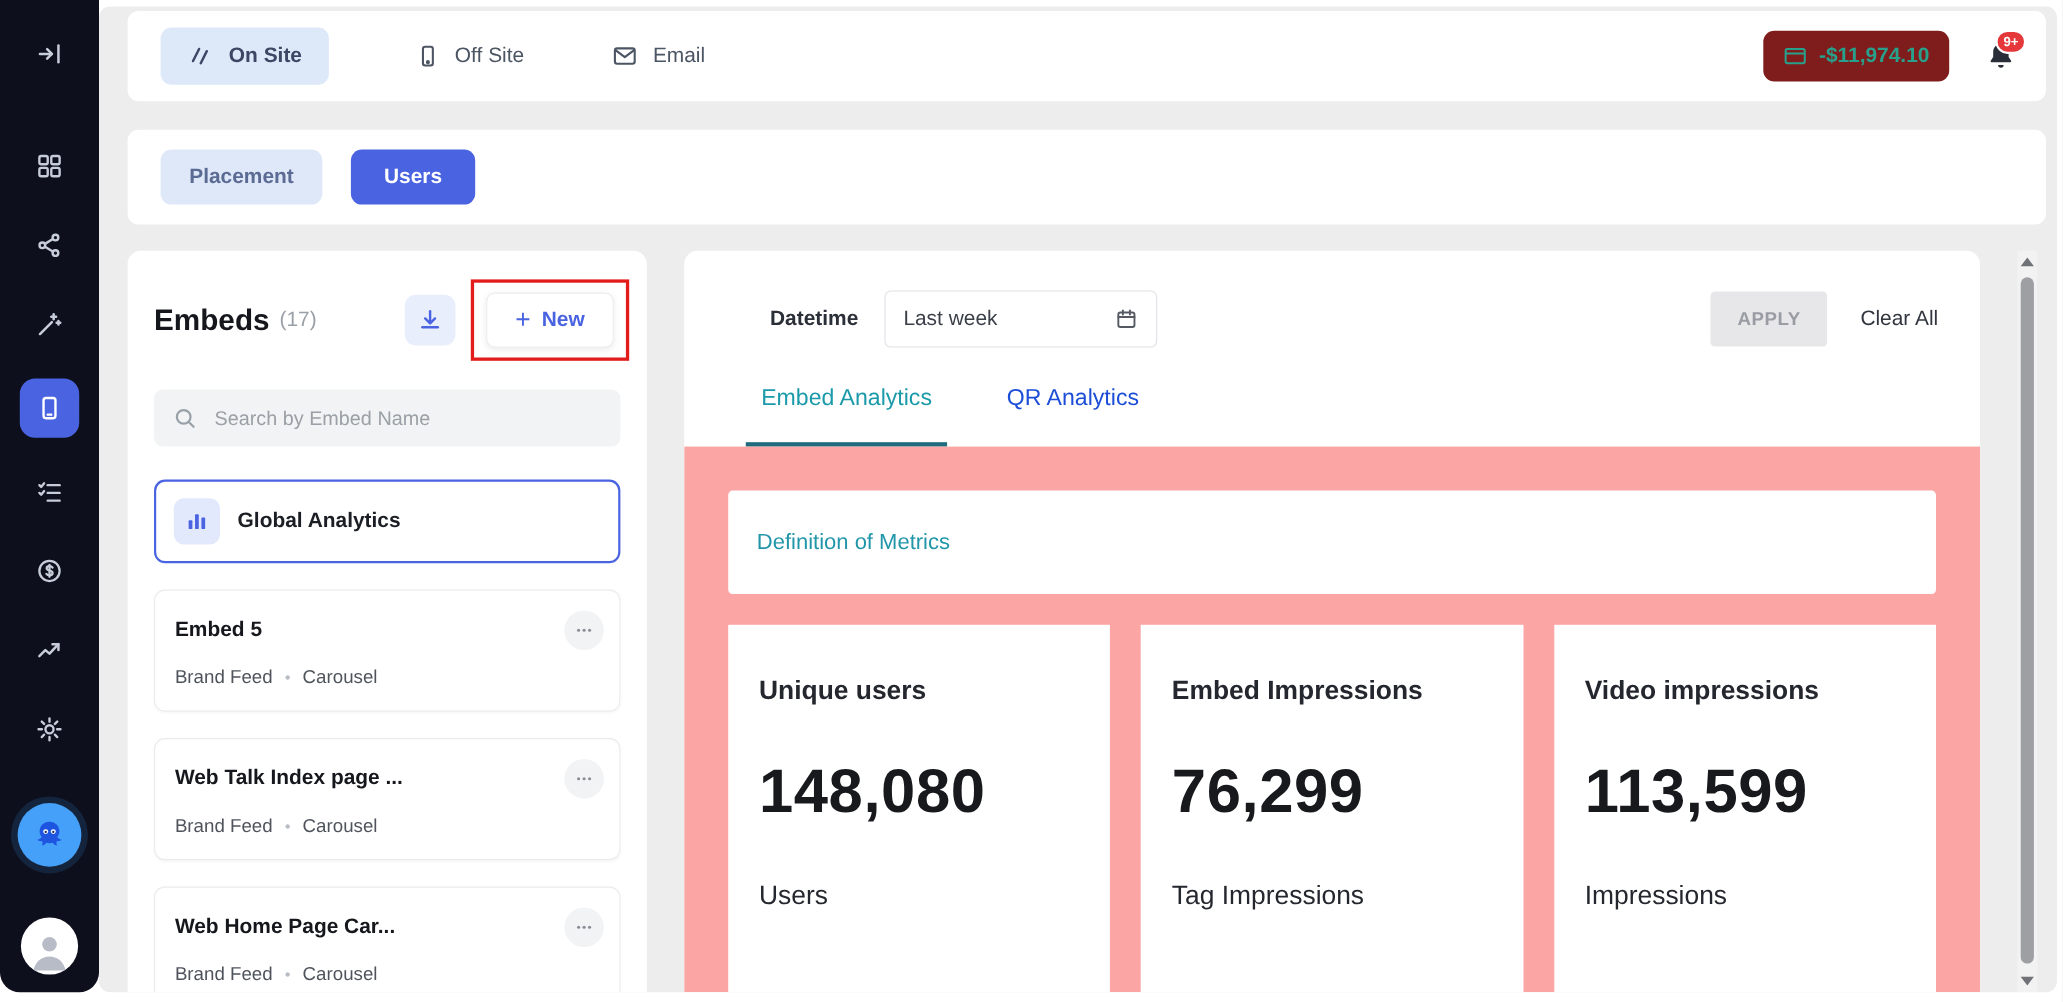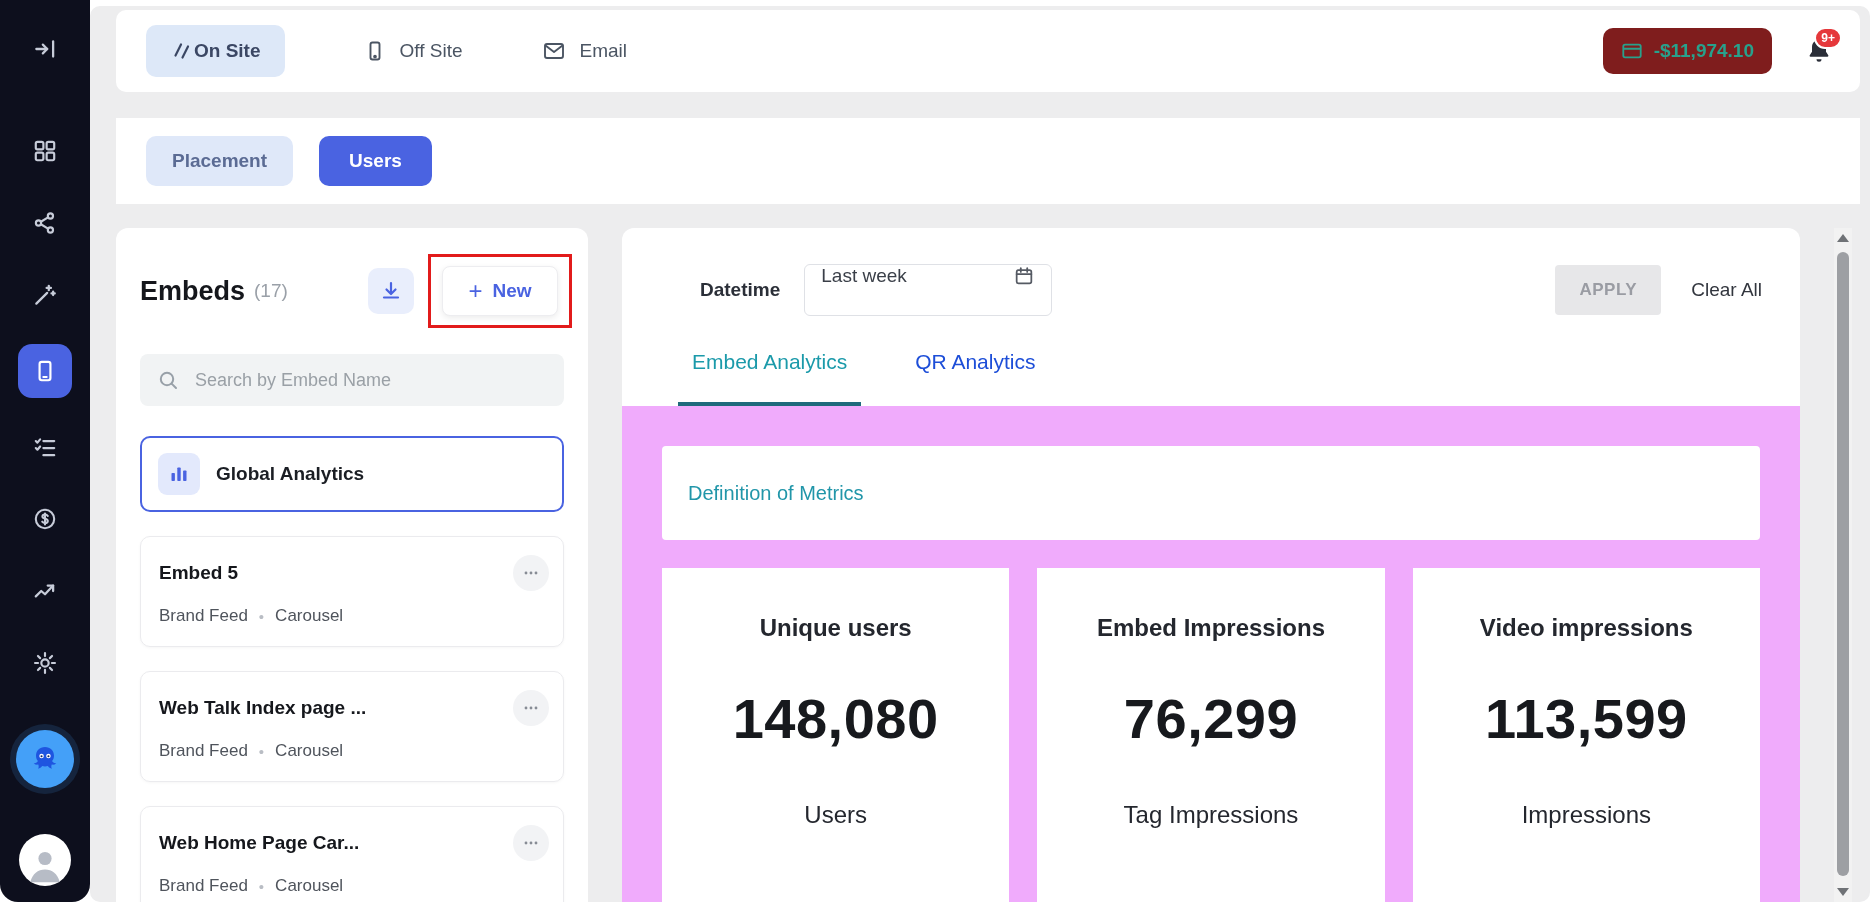--- a/index.html
+++ b/index.html
@@ -41,42 +41,42 @@
     background:#ededee; border-radius:10px; overflow:hidden;
     display:flex; flex-direction:column; padding:4px 10px 0 26px;
   }
 
   
   .topbar {
     height:82px; background:#ffffff; border-radius:10px; flex:0 0 auto;
     display:flex; align-items:center; padding:0 26px 0 30px;
   }
   .pill-onsite {
-    display:flex; align-items:center; background:#dde8f8; color:#3b4764;
+    display:flex; align-items:center; gap:14px; background:#dde8f8; color:#3b4764;
     font-size:19px; font-weight:600; padding:14px 24px; border-radius:10px; cursor:pointer;
   }
   .top-item {
     display:flex; align-items:center; gap:13px; color:#4b5563; font-size:19px;
     margin-left:78px; cursor:pointer;
   }
   .top-right { margin-left:auto; display:flex; align-items:center; gap:32px; }
   .balance {
     display:flex; align-items:center; gap:11px; background:#7f1d1d; color:#28a18c;
     font-weight:700; font-size:19px; padding:12px 18px; border-radius:10px; cursor:pointer;
   }
   .bell-wrap { position:relative; cursor:pointer; }
   .notif-badge {
     position:absolute; top:-9px; right:-8px; background:#e5383b; color:#fff;
     font-size:12px; font-weight:700; border-radius:999px; padding:3px 5px; line-height:1;
     border:2px solid #fff;
   }
 
   
   .subnav {
-    height:86px; background:#ffffff; border-radius:0; margin-top:26px; flex:0 0 auto;
+    height:86px; background:#ffffff; border-radius:10px; margin-top:26px; flex:0 0 auto;
     display:flex; align-items:center; padding:0 30px;
   }
   .pill-placement {
     background:#dfe8f9; color:#5b6b94; font-size:19px; font-weight:600;
     padding:14px 26px; border-radius:10px; cursor:pointer;
   }
   .pill-embed {
     background:#4a63e1; color:#ffffff; font-size:19px; font-weight:600;
     padding:14px 30px; border-radius:10px; margin-left:26px; cursor:pointer;
   }
@@ -137,34 +137,34 @@
 
   
   .main-panel {
     width:1178px; flex:0 0 auto; background:#ffffff; border-radius:12px 12px 0 0;
     display:flex; flex-direction:column; overflow:hidden;
   }
   .filters { display:flex; align-items:center; padding:36px 38px 0 78px; flex:0 0 auto; }
   .dt-label { font-size:19px; font-weight:600; color:#2b2f38; }
   .dt-select {
     margin-left:24px; width:248px; height:52px; border:1px solid #dfe1e6; border-radius:6px;
-    display:flex; padding:0 16px; font-size:19px; color:#3a3f48; cursor:pointer;
+    display:flex; align-items:center; padding:0 16px; font-size:19px; color:#3a3f48; cursor:pointer;
   }
   .dt-select .dt-value { flex:1; }
   .apply-btn {
     margin-left:auto; width:106px; height:50px; background:#e7e7e9; border:none; border-radius:4px;
     color:#9a9ca3; font-weight:700; font-size:17px; letter-spacing:0.5px; cursor:pointer;
     display:flex; align-items:center; justify-content:center; font-family:inherit;
   }
   .clear-btn { margin-left:30px; font-size:19px; color:#32363e; cursor:pointer; }
   .tabs { display:flex; gap:40px; padding-left:56px; margin-top:34px; flex:0 0 auto; }
   .tab { font-size:21px; padding:0 14px 28px; font-weight:500; cursor:pointer; }
   .tab-active { color:#1b9aaa; border-bottom:4px solid #1f6a7c; }
   .tab-inactive { color:#1d4ed8; }
-  .gray-section { flex:1; background:#f0abfc; padding:40px 40px 0; min-height:0;text-align:center; }
+  .gray-section { flex:1; background:#fca5a5; padding:40px 40px 0; min-height:0; }
   .def-bar {
     background:#ffffff; height:94px; border-radius:4px;
     display:flex; align-items:center; padding:0 26px;
   }
   .def-link { color:#2196a9; font-size:20px; cursor:pointer; }
   .metrics { display:flex; gap:28px; margin-top:28px; }
   .metric-card { flex:1; background:#ffffff; padding:46px 28px 60px; min-height:380px; }
   .m-title { font-size:24px; font-weight:600; color:#24272e; }
   .m-value { font-size:56px; font-weight:700; color:#17191d; margin-top:44px; letter-spacing:0.5px; }
   .m-sub { font-size:24px; font-weight:500; color:#24272e; margin-top:50px; }

